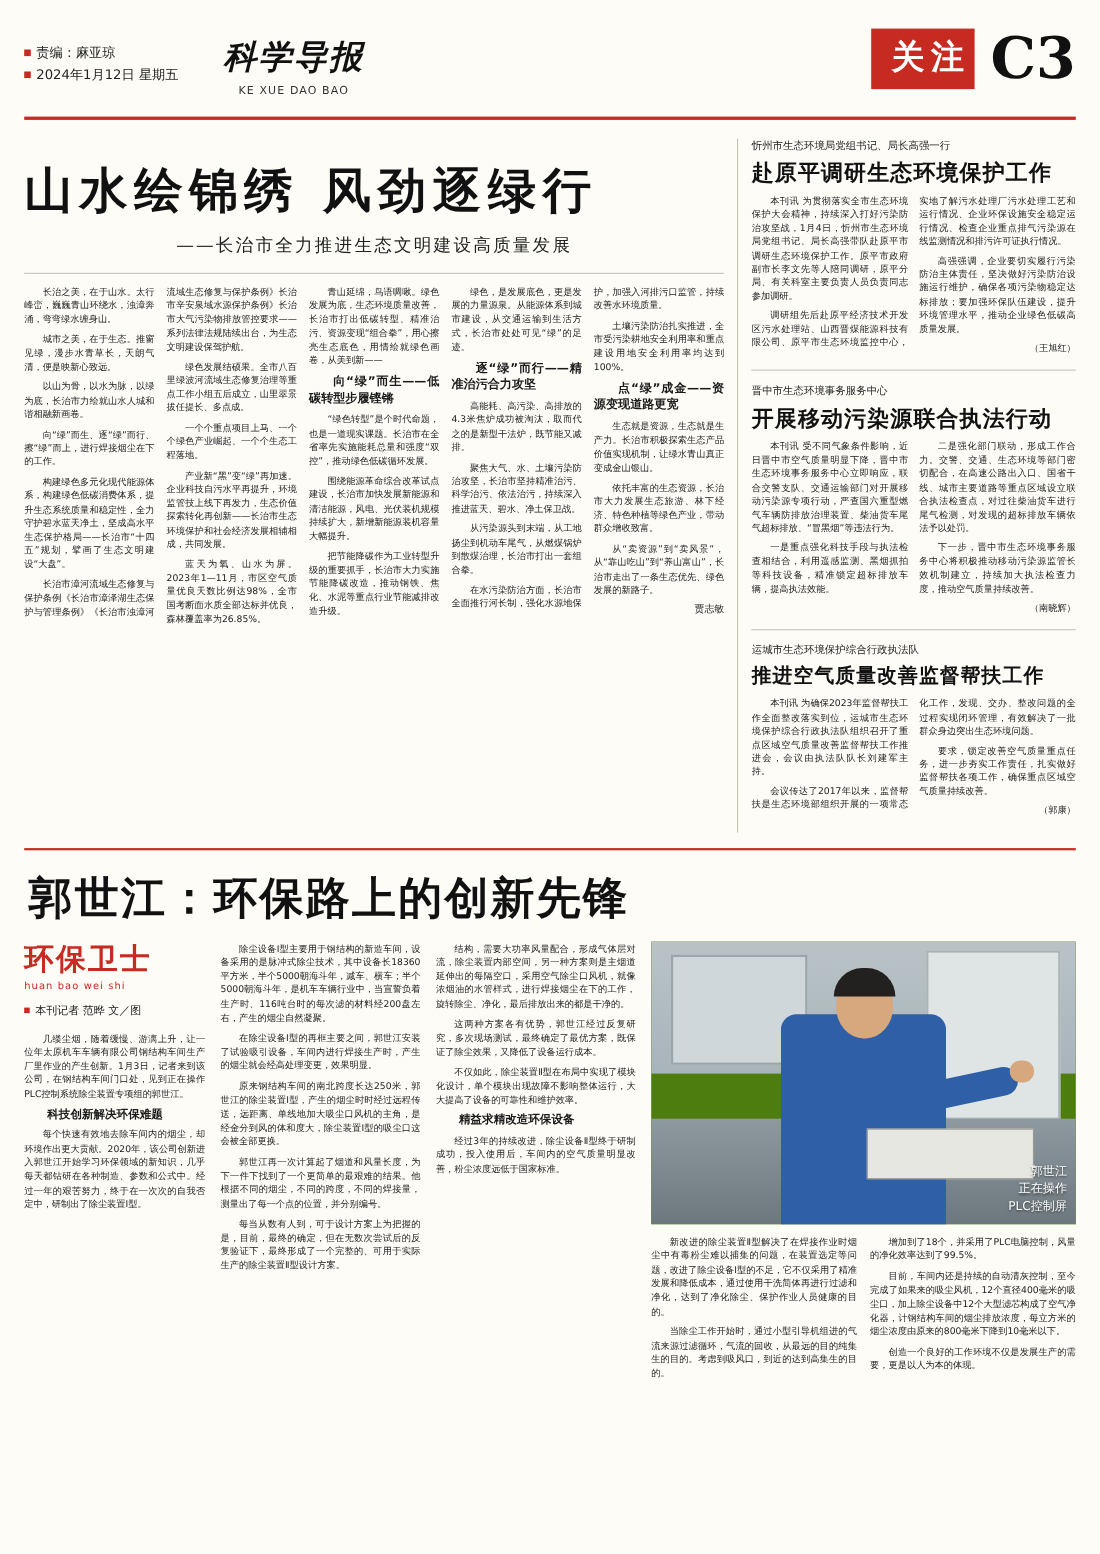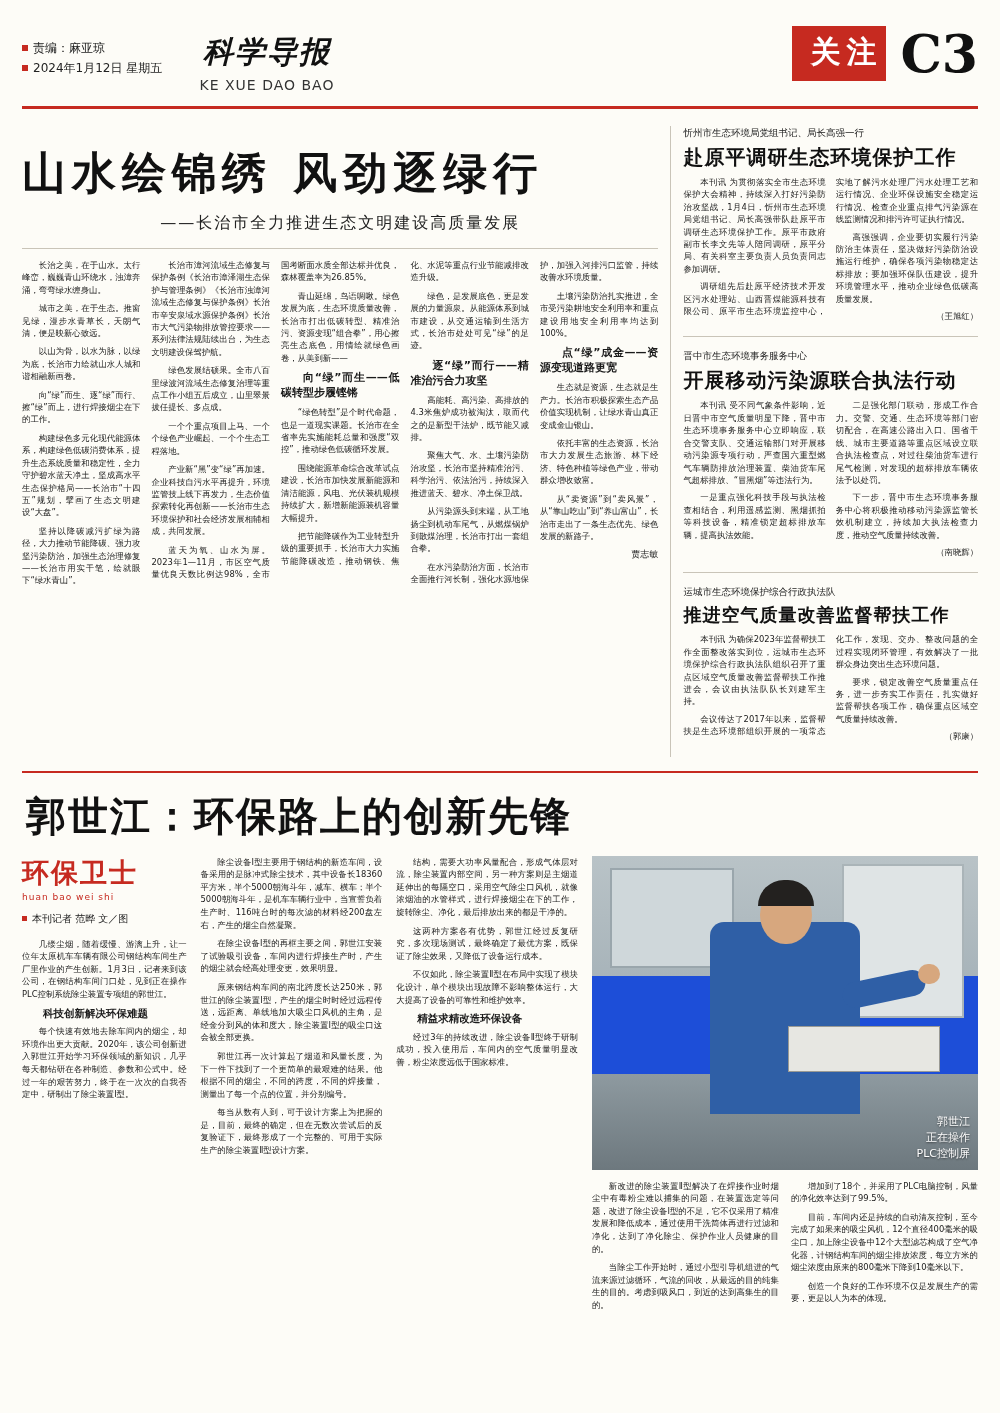--- a/index.html
+++ b/index.html
@@ -13,21 +13,21 @@
   }
   .page{position:relative;width:1000px;height:1413px;padding:0;box-sizing:border-box;}
 
   
   .masthead{position:relative;height:104px;margin:10px 22px 0 22px;}
   .ed-block{position:absolute;left:0;top:28px;font-size:12px;line-height:20px;color:#222;}
   .ed-line{display:flex;align-items:center;}
   .ed-sq{display:inline-block;width:6px;height:6px;background:#c62a20;margin-right:5px;}
   .logo{position:absolute;left:150px;top:22px;width:190px;text-align:center;}
   .logo-zh{font-family:"DejaVu Serif","Liberation Serif",serif;font-size:30px;font-weight:700;font-style:italic;letter-spacing:2px;color:#111;}
-  .logo-en{font-size:14px;letter-spacing:1px;color:#333;margin-top:4px;}
+  .logo-en{font-size:10px;letter-spacing:1px;color:#333;margin-top:4px;}
   .mast-rule{position:absolute;left:0;right:0;top:96px;height:3px;background:#c62a20;}
   .sec-wrap{position:absolute;right:0;top:16px;display:flex;align-items:center;gap:14px;}
   .sec-tag{background:#c62a20;color:#fff;font-family:"DejaVu Serif","Liberation Serif",serif;font-size:30px;font-weight:700;letter-spacing:6px;padding:6px 4px 8px 18px;}
   .sec-num{font-family:"DejaVu Serif","Liberation Serif",serif;font-size:52px;font-weight:700;color:#111;line-height:1;}
 
   
   .body-wrap{display:flex;margin:12px 22px 0 22px;}
   .left-col{width:648px;}
   .vrule{width:1px;background:#c9c4b8;margin:0 12px;}
   .right-col{width:300px;}
@@ -69,21 +69,21 @@
   .f-c1{width:172px;}
   .f-c2{width:190px;}
   .f-c3{width:190px;}
   .f-c4{width:386px;position:relative;}
   .stamp{font-family:"DejaVu Serif","Liberation Serif",serif;font-size:27px;font-weight:700;color:#c62a20;letter-spacing:2px;line-height:34px;}
   .stamp-en{font-size:9px;color:#c62a20;letter-spacing:1px;margin:2px 0 10px 0;}
   .f-reporter{font-size:10px;display:flex;align-items:center;margin:8px 0 12px 0;}
   .f-text{font-size:8.4px;line-height:12.6px;text-align:justify;}
   .f-text p{margin:0 0 6px 0;text-indent:2em;}
   .f-sub{font-weight:700;font-size:10.5px;text-indent:0;margin:8px 0 5px 0;}
-  .photo{width:386px;height:314px;background:#1d4ed8;position:relative;overflow:hidden;}
+  .photo{width:386px;height:257px;background:#4d7c0f;position:relative;overflow:hidden;}
   .ph-wall{position:absolute;left:0;top:0;right:0;height:120px;background:linear-gradient(180deg,#b9c3c7 0%,#a8b4ba 100%);}
   .ph-panel{position:absolute;left:18px;top:12px;width:120px;height:96px;background:#cfd7da;border:2px solid #9aa6ac;}
   .ph-panel2{position:absolute;left:250px;top:8px;width:118px;height:150px;background:#dfe4e5;border:2px solid #aab4b8;}
   .ph-desk{position:absolute;left:0;bottom:0;right:0;height:96px;background:linear-gradient(180deg,#8e9aa0 0%,#6d787e 100%);}
   .ph-body{position:absolute;left:118px;top:66px;width:150px;height:192px;background:#2f5fa6;border-radius:14px 14px 0 0;}
   .ph-head{position:absolute;left:168px;top:30px;width:52px;height:58px;background:#d7a77e;border-radius:26px/30px;}
   .ph-hair{position:absolute;left:166px;top:24px;width:56px;height:26px;background:#23211f;border-radius:28px 28px 0 0;}
   .ph-arm{position:absolute;left:250px;top:120px;width:84px;height:26px;background:#2f5fa6;border-radius:13px;transform:rotate(-12deg);}
   .ph-hand{position:absolute;left:326px;top:108px;width:22px;height:20px;background:#d7a77e;border-radius:10px;}
   .ph-dev{position:absolute;left:196px;top:170px;width:150px;height:44px;background:#e7e7e2;border:1px solid #9a9a94;}
@@ -123,21 +123,20 @@
       <div class="headline">山水绘锦绣    风劲逐绿行</div>
       <div class="subhead">——长治市全力推进生态文明建设高质量发展</div>
       <div class="hl-rule"></div>
 
       <div class="cols5">
         <p>长治之美，在于山水。太行峰峦，巍巍青山环绕水，浊漳奔涌，弯弯绿水缠身山。</p>
         <p>城市之美，在于生态。推窗见绿，漫步水青草长，天朗气清，便是映新心致远。</p>
         <p>以山为骨，以水为脉，以绿为底，长治市力绘就山水人城和谐相融新画卷。</p>
         <p>向“绿”而生、逐“绿”而行、擦“绿”而上，进行焊接烟尘在下的工作。</p>
         <p>构建绿色多元化现代能源体系，构建绿色低碳消费体系，提升生态系统质量和稳定性，全力守护碧水蓝天净土，坚成高水平生态保护格局——长治市“十四五”规划，擘画了生态文明建设“大盘”。</p>
-        <p>坚持以降碳减污扩绿为路径，大力推动节能降碳、强力攻坚污染防治，加强生态治理修复——长治市用实干笔，绘就眼下“绿水青山”。</p>
         <p>长治市漳河流域生态修复与保护条例《长治市漳泽湖生态保护与管理条例》《长治市浊漳河流域生态修复与保护条例》长治市辛安泉域水源保护条例》长治市大气污染物排放管控要求——系列法律法规陆续出台，为生态文明建设保驾护航。</p>
         <p>绿色发展结硕果。全市八百里绿波河流域生态修复治理等重点工作小组五后成立，山里翠景拔任提长、多点成。</p>
         <p>一个个重点项目上马、一个个绿色产业崛起、一个个生态工程落地。</p>
         <p>产业新“黑”变“绿”再加速。企业科技自污水平再提升，环境监管技上线下再发力，生态价值探索转化再创新——长治市生态环境保护和社会经济发展相辅相成，共同发展。</p>
         <p>蓝天为氧、山水为屏。2023年1—11月，市区空气质量优良天数比例达98%，全市国考断面水质全部达标并优良，森林覆盖率为26.85%。</p>
         <p>青山延绵，鸟语啁啾。绿色发展为底，生态环境质量改善，长治市打出低碳转型、精准治污、资源变现“组合拳”，用心擦亮生态底色，用情绘就绿色画卷，从美到新——</p>
         <p class="sub-t">向“绿”而生——低碳转型步履铿锵</p>
         <p>“绿色转型”是个时代命题，也是一道现实课题。长治市在全省率先实施能耗总量和强度“双控”，推动绿色低碳循环发展。</p>
         <p>围绕能源革命综合改革试点建设，长治市加快发展新能源和清洁能源，风电、光伏装机规模持续扩大，新增新能源装机容量大幅提升。</p>
         <p>把节能降碳作为工业转型升级的重要抓手，长治市大力实施节能降碳改造，推动钢铁、焦化、水泥等重点行业节能减排改造升级。</p>

